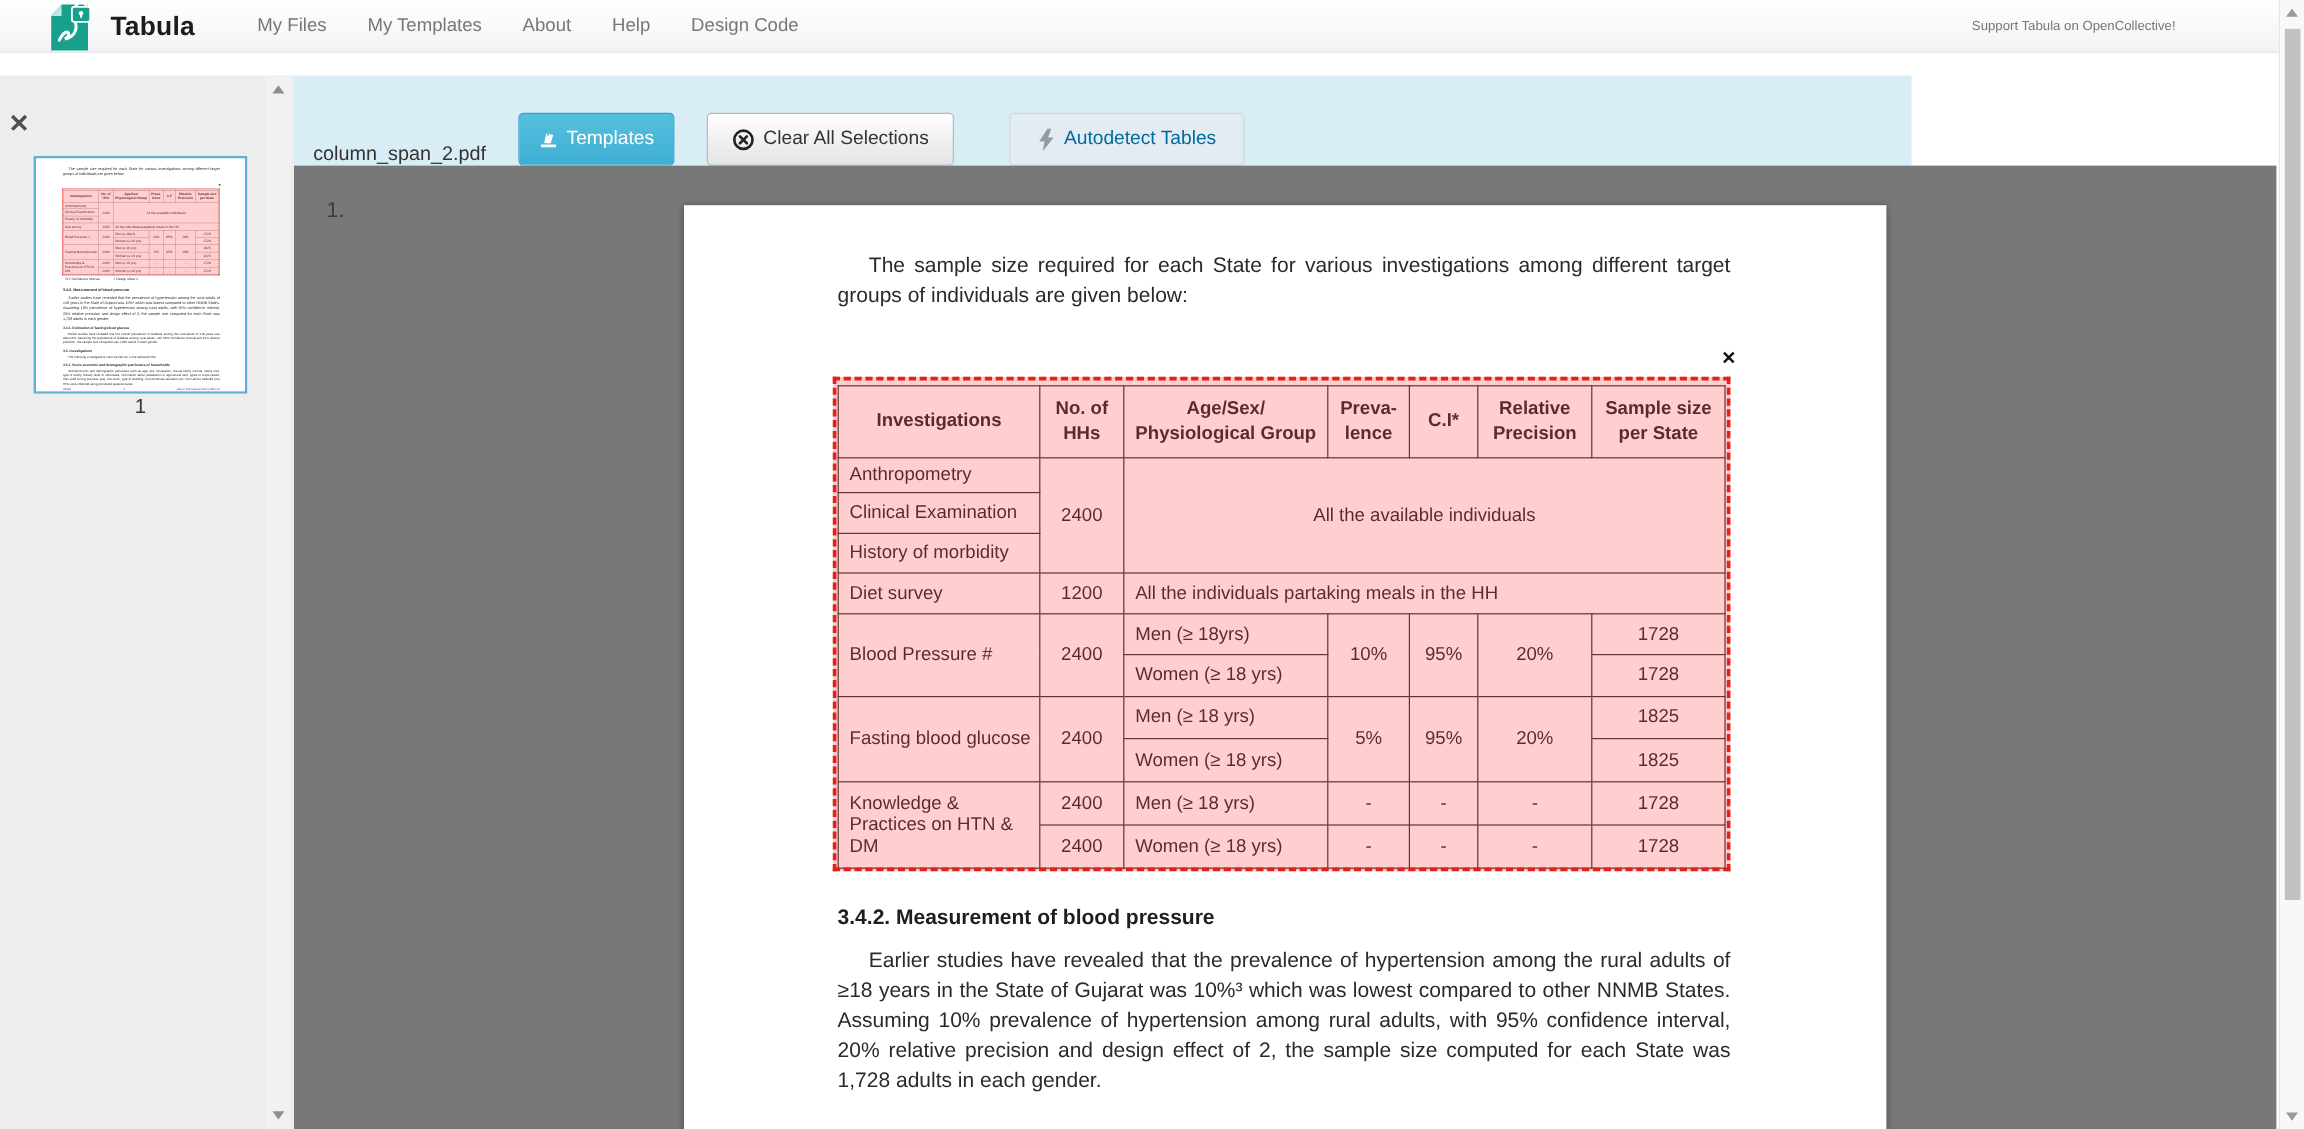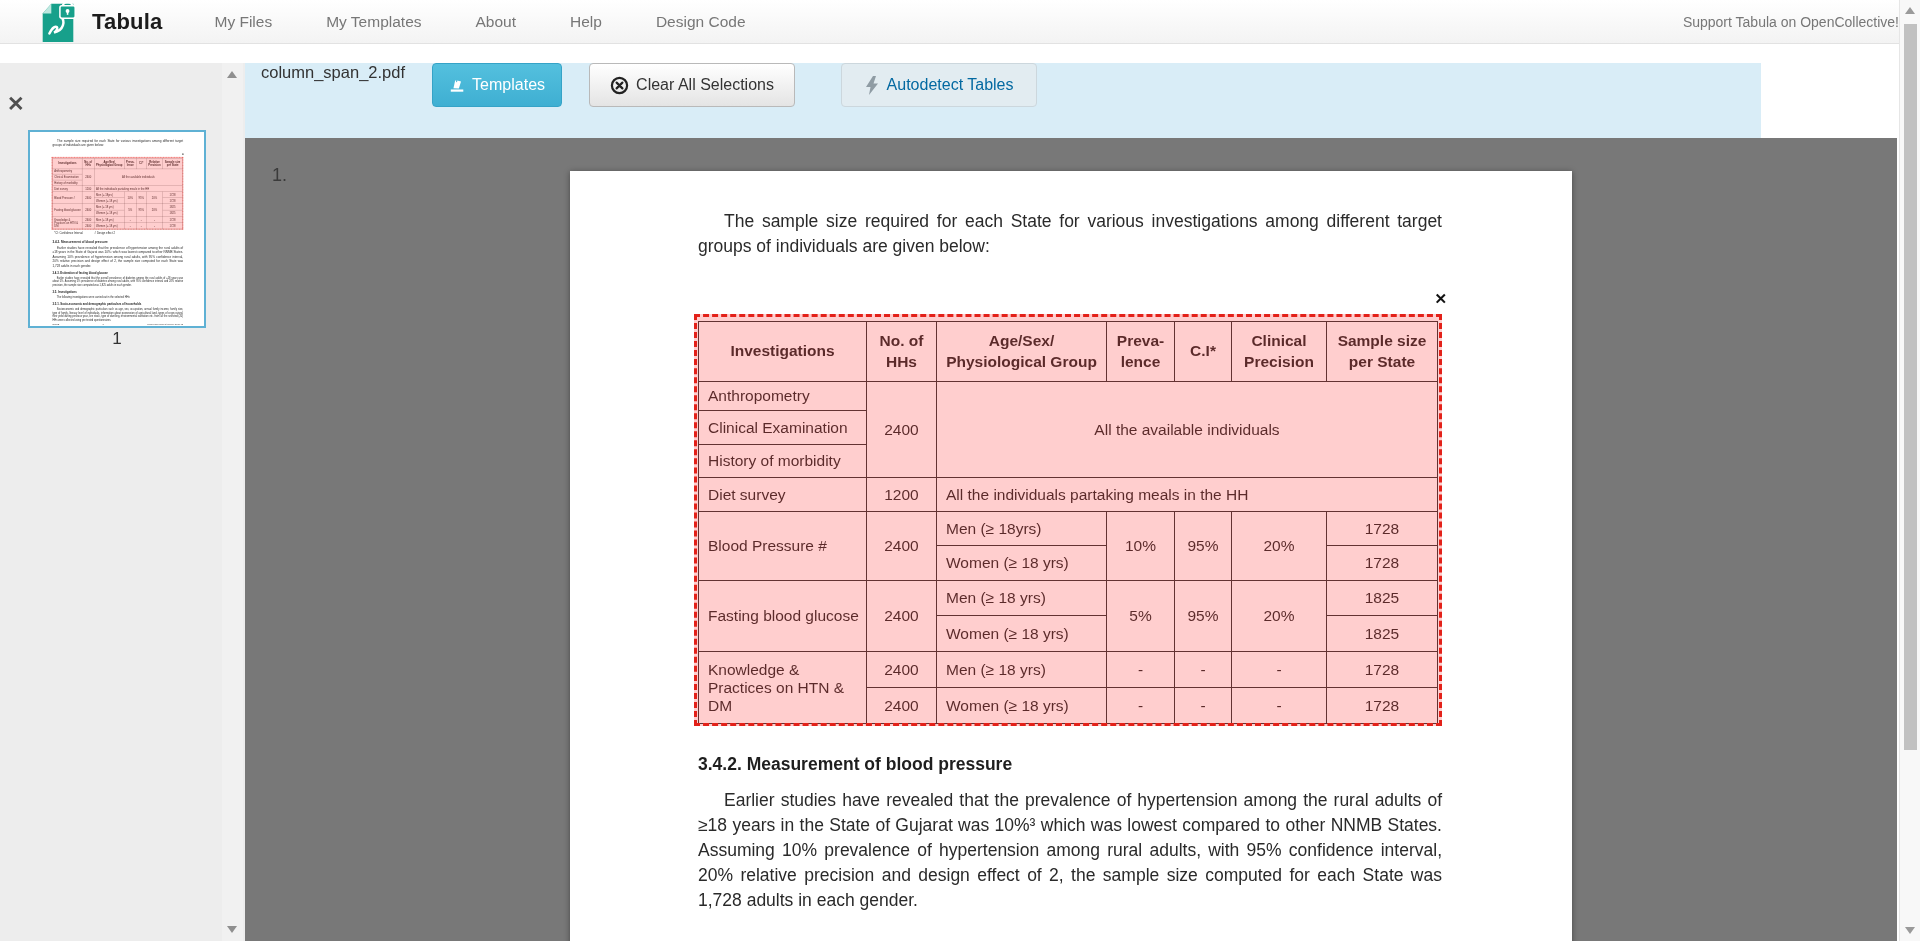--- a/index.html
+++ b/index.html
@@ -6,41 +6,41 @@
   html,body { width:1920px; height:941px; overflow:hidden; background:#fff;
     font-family:"Liberation Sans", sans-serif; }
 
   
   .navbar { position:absolute; left:0; top:0; width:1899px; height:44px;
     background:linear-gradient(#ffffff,#f3f3f3); border-bottom:1px solid #e2e2e2;
     display:flex; align-items:center; }
   .brand { display:flex; align-items:center; margin-left:36px; cursor:pointer; }
   .brand-logo { width:44px; height:46px; margin-right:12px; }
   .brand-text { font-size:22px; font-weight:bold; color:#1c1c1c; letter-spacing:.2px; }
-  .nav-items { display:flex; margin-left:52px; gap:54px; }
+  .nav-items { display:flex; margin-left:52px; gap:34px; }
   .nav-item { font-size:15.5px; color:#777; cursor:pointer; }
-  .nav-right { margin-left:auto; font-size:14px; color:#777; cursor:pointer; }
+  .nav-right { margin-left:auto; margin-right:86px; font-size:11px; color:#777; cursor:pointer; }
 
   
   .sidebar { position:absolute; left:0; top:63px; width:245px; height:878px; background:#ededed; }
   .sidebar-close { position:absolute; left:7px; top:30px; font-size:21px; font-weight:bold;
     color:#4f4f4f; cursor:pointer; line-height:1; }
   .thumb-box { position:absolute; left:28px; top:67px; width:178px; height:198px;
     border:2px solid #5fb1d4; background:#fff; overflow:hidden; cursor:pointer; }
   #thumb-host .pdf-page { position:static; transform:scale(0.1756); transform-origin:0 0; box-shadow:none; }
   .thumb-pagenum { position:absolute; left:28px; top:266px; width:178px; text-align:center;
     font-size:17px; color:#333; }
   .side-scroll { position:absolute; left:222px; top:0; width:21px; height:878px; background:#f1f1f1; }
   .arr { position:absolute; left:5px; width:0; height:0; cursor:pointer; }
   .arr-up { border-left:5px solid transparent; border-right:5px solid transparent; border-bottom:7px solid #8f8f8f; top:8px; }
   .arr-dn { border-left:5px solid transparent; border-right:5px solid transparent; border-top:7px solid #8f8f8f; bottom:8px; }
 
   
-  .toolbar { position:absolute; left:245px; top:63px; width:1516px; height:75px;
-    background:#d9edf7; display:flex; align-items:flex-start; padding:0 42px 0 16px; }
+  .toolbar { position:absolute; left:245px; top:63px; width:1348px; height:75px;
+    background:#d9edf7; display:flex; align-items:flex-end; padding:0 42px 0 16px; }
   .filename { font-size:16.5px; color:#333; }
   .btn { height:44px; border-radius:4px; display:flex; align-items:center; justify-content:center;
     font-size:16px; cursor:pointer; padding:0 16px; gap:7px; }
   .btn-templates { margin-left:27px; width:130px; color:#fff;
     background:linear-gradient(#54c0de,#3fafd2); border:1px solid #35a3c7; }
   .btn-clear { margin-left:27px; width:206px; color:#333;
     background:linear-gradient(#ffffff,#e4e4e4); border:1px solid #b9b9b9; }
   .btn-auto { margin-left:46px; width:196px; color:#0369a1;
     background:#e2ecf1; border:1px solid #ccd7dd; cursor:default; }
   .btn-export { margin-left:auto; width:312px; color:#fff; font-weight:500;
@@ -295,21 +295,21 @@
         <tbody>
             <tr style="height:60px">
           <th>Investigations</th>
           <th>No. of
 HHs</th>
           <th>Age/Sex/
 Physiological Group</th>
           <th>Preva-
 lence</th>
           <th>C.I*</th>
-          <th>Clinical
+          <th>Relative
 Precision</th>
           <th>Sample size
 per State</th>
         </tr>
         <tr style="height:29px">
           <td class="l">Anthropometry</td>
           <td class="c" rowspan="3">2400</td>
           <td class="c" rowspan="3" colspan="5">All the available individuals</td>
         </tr>
         <tr style="height:34px">

